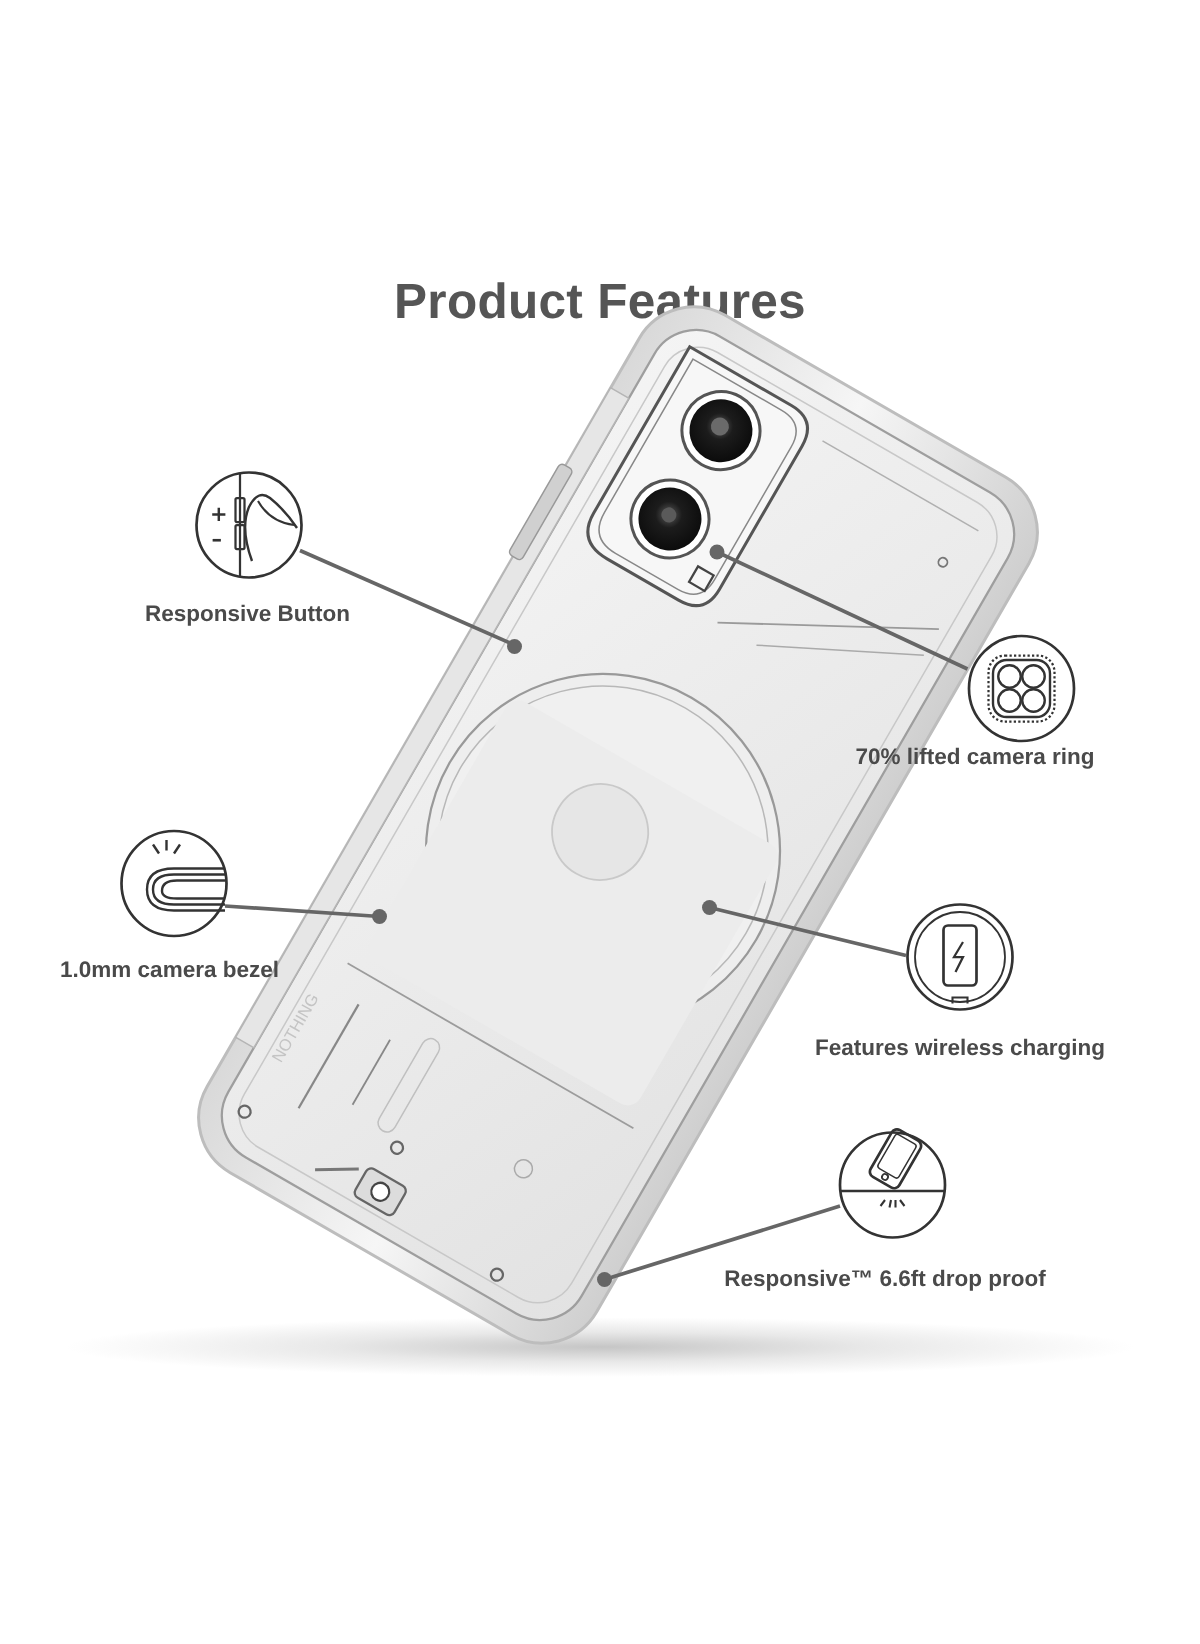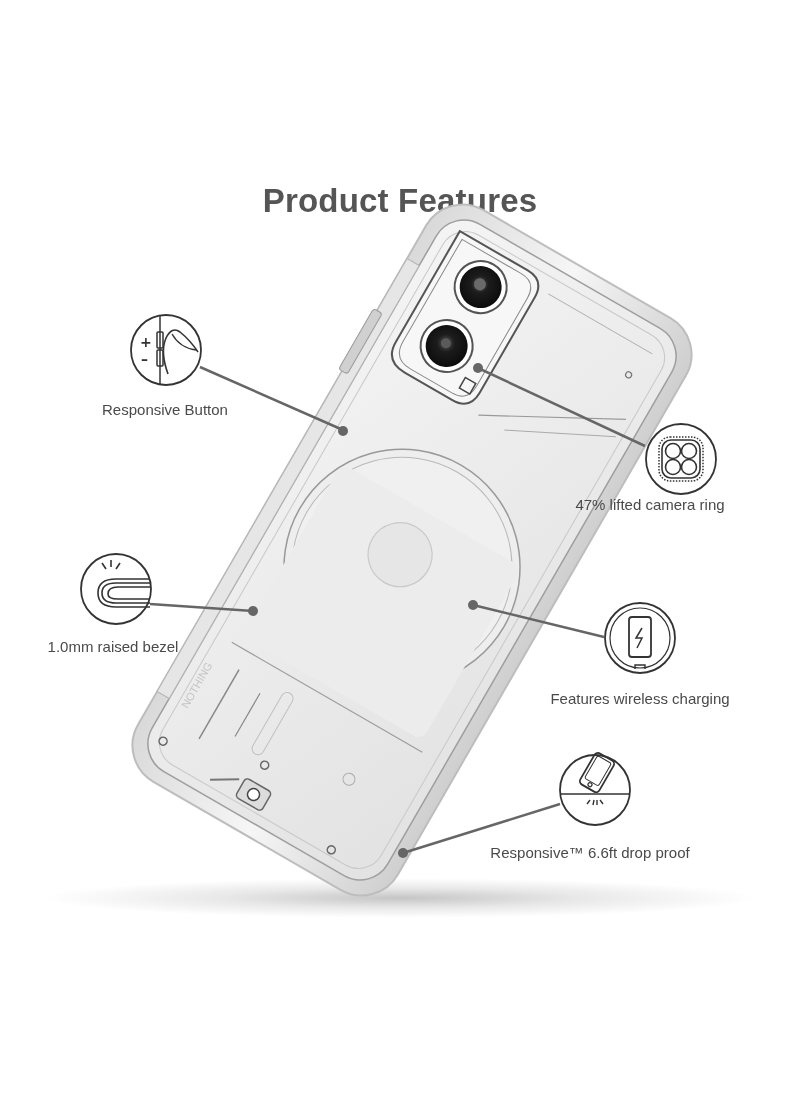--- a/index.html
+++ b/index.html
@@ -1,21 +1,21 @@
 <!DOCTYPE html>
 <html><head>
 <meta charset="utf-8">
 <style>
   html, body { margin: 0; padding: 0; background: #ffffff; }
   body { width: 800px; height: 1096px; position: relative; overflow: hidden;
          font-family: "Liberation Sans", "DejaVu Sans", sans-serif; }
   .title { position: absolute; left: 0; width: 800px; top: 182px; text-align: center;
            font-size: 33px; font-weight: bold; color: #555555; letter-spacing: 0.2px; }
   .stage { position: absolute; left: 0; top: 0; width: 691px; height: 1096px; }
-  .label { position: absolute; font-size: 15px; font-weight: normal; color: #4a4a4a;
+  .label { position: absolute; font-size: 15px; font-weight: bold; color: #4a4a4a;
            white-space: nowrap; transform: translateX(-50%); }
   .shadow { position: absolute; left: 40px; top: 878px; width: 720px; height: 40px;
             background: radial-gradient(ellipse at center, rgba(150,150,150,0.55) 0%,
             rgba(190,190,190,0.35) 35%, rgba(255,255,255,0) 70%); }
 </style>
 </head>
 <body>
 
 <div class="stage">
 
@@ -124,32 +124,32 @@
 
   <svg style="position:absolute;left:643px;top:421px" width="76" height="76" viewBox="0 0 76 76">
     <circle cx="38" cy="38" r="35" fill="#fff" stroke="#333" stroke-width="1.8"></circle>
     <rect x="16" y="16" width="44" height="44" rx="11" fill="none" stroke="#333" stroke-width="1.5" stroke-dasharray="1.5 1.5"></rect>
     <rect x="19" y="19" width="38" height="38" rx="9" fill="none" stroke="#333" stroke-width="1.6"></rect>
     <circle cx="30" cy="30" r="7.5" fill="none" stroke="#333" stroke-width="1.6"></circle>
     <circle cx="46" cy="30" r="7.5" fill="none" stroke="#333" stroke-width="1.6"></circle>
     <circle cx="30" cy="46" r="7.5" fill="none" stroke="#333" stroke-width="1.6"></circle>
     <circle cx="46" cy="46" r="7.5" fill="none" stroke="#333" stroke-width="1.6"></circle>
   </svg>
-  <div class="label" style="left:650px;top:496px">47% lifted camera ring</div>
+  <div class="label" style="left:650px;top:496px">70% lifted camera ring</div>
 
   <svg style="position:absolute;left:78px;top:551px" width="76" height="76" viewBox="0 0 76 76">
     <circle cx="38" cy="38" r="35" fill="#fff" stroke="#333" stroke-width="1.8"></circle>
     <line x1="24" y1="12" x2="28" y2="18" stroke="#333" stroke-width="1.6"></line>
     <line x1="33" y1="9" x2="33" y2="16" stroke="#333" stroke-width="1.6"></line>
     <line x1="42" y1="12" x2="38" y2="18" stroke="#333" stroke-width="1.6"></line>
     <path d="M 72 28 L 38 28 Q 20 28 20 42 Q 20 56 38 56 L 72 56" fill="none" stroke="#333" stroke-width="1.6"></path>
     <path d="M 72 32 L 38 32 Q 24 32 24 42 Q 24 52 38 52 L 72 52" fill="none" stroke="#333" stroke-width="1.6"></path>
     <path d="M 72 36 L 40 36 Q 30 36 30 43 Q 30 48 40 48 L 72 48" fill="none" stroke="#333" stroke-width="1.6"></path>
   </svg>
-  <div class="label" style="left:113px;top:638px">1.0mm raised bezel</div>
+  <div class="label" style="left:113px;top:638px">1.0mm camera bezel</div>
 
   <svg style="position:absolute;left:602px;top:600px" width="76" height="76" viewBox="0 0 76 76">
     <circle cx="38" cy="38" r="35" fill="#fff" stroke="#333" stroke-width="1.8"></circle>
     <circle cx="38" cy="38" r="30" fill="none" stroke="#333" stroke-width="1.2"></circle>
     <rect x="27" y="17" width="22" height="40" rx="3" fill="none" stroke="#333" stroke-width="1.8"></rect>
     <path d="M 40 28 L 34 38 L 40 38 L 35 48" fill="none" stroke="#333" stroke-width="1.5"></path>
     <path d="M 33 69 L 33 65 L 43 65 L 43 69" fill="none" stroke="#333" stroke-width="1.4"></path>
   </svg>
   <div class="label" style="left:640px;top:690px">Features wireless charging</div>
 

